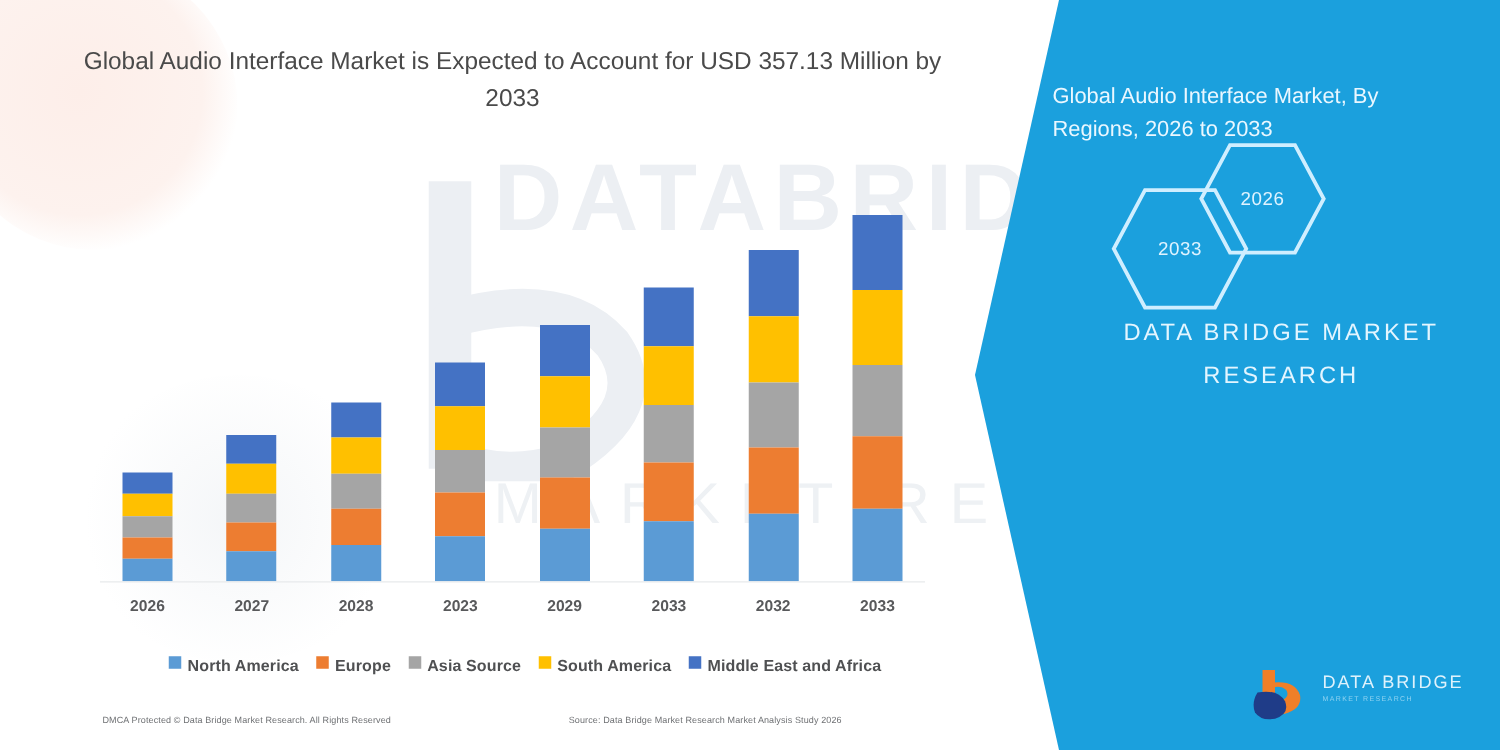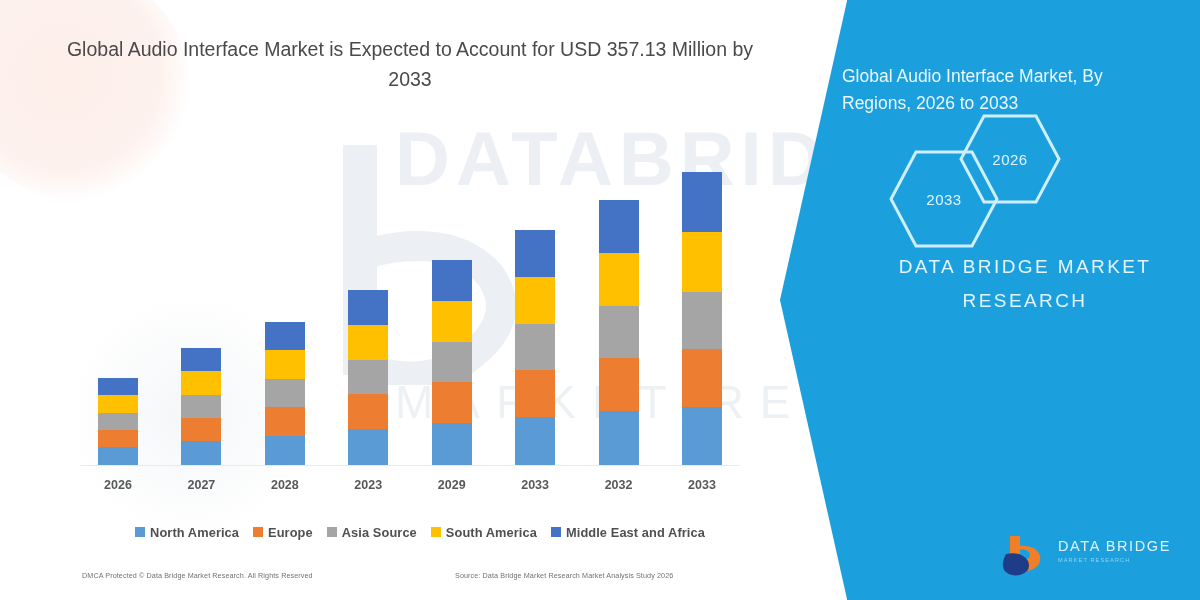--- a/index.html
+++ b/index.html
@@ -74,21 +74,21 @@
   }
   .xlabel{
     width:76px;text-align:center;font-size:12.5px;font-weight:700;color:#58595b;
   }
 
   
   .legend{
     position:absolute;left:80px;top:520px;width:680px;height:24px;
     display:flex;align-items:center;justify-content:center;gap:14px;
   }
-  .legend-item{display:flex;align-items:center;gap:5px;}
+  .legend-item{display:flex;align-items:flex-start;gap:5px;}
   .legend-swatch{width:10px;height:10px;display:block;}
   .legend-label{font-size:12.8px;color:#4f5052;font-weight:700;letter-spacing:.1px;}
 
   
   .footer-left{
     position:absolute;left:82px;top:571px;font-size:7.2px;color:#6f7174;letter-spacing:.1px;white-space:nowrap;
   }
   .footer-right{
     position:absolute;left:455px;top:571px;font-size:7.2px;color:#6f7174;letter-spacing:.1px;white-space:nowrap;
   }

